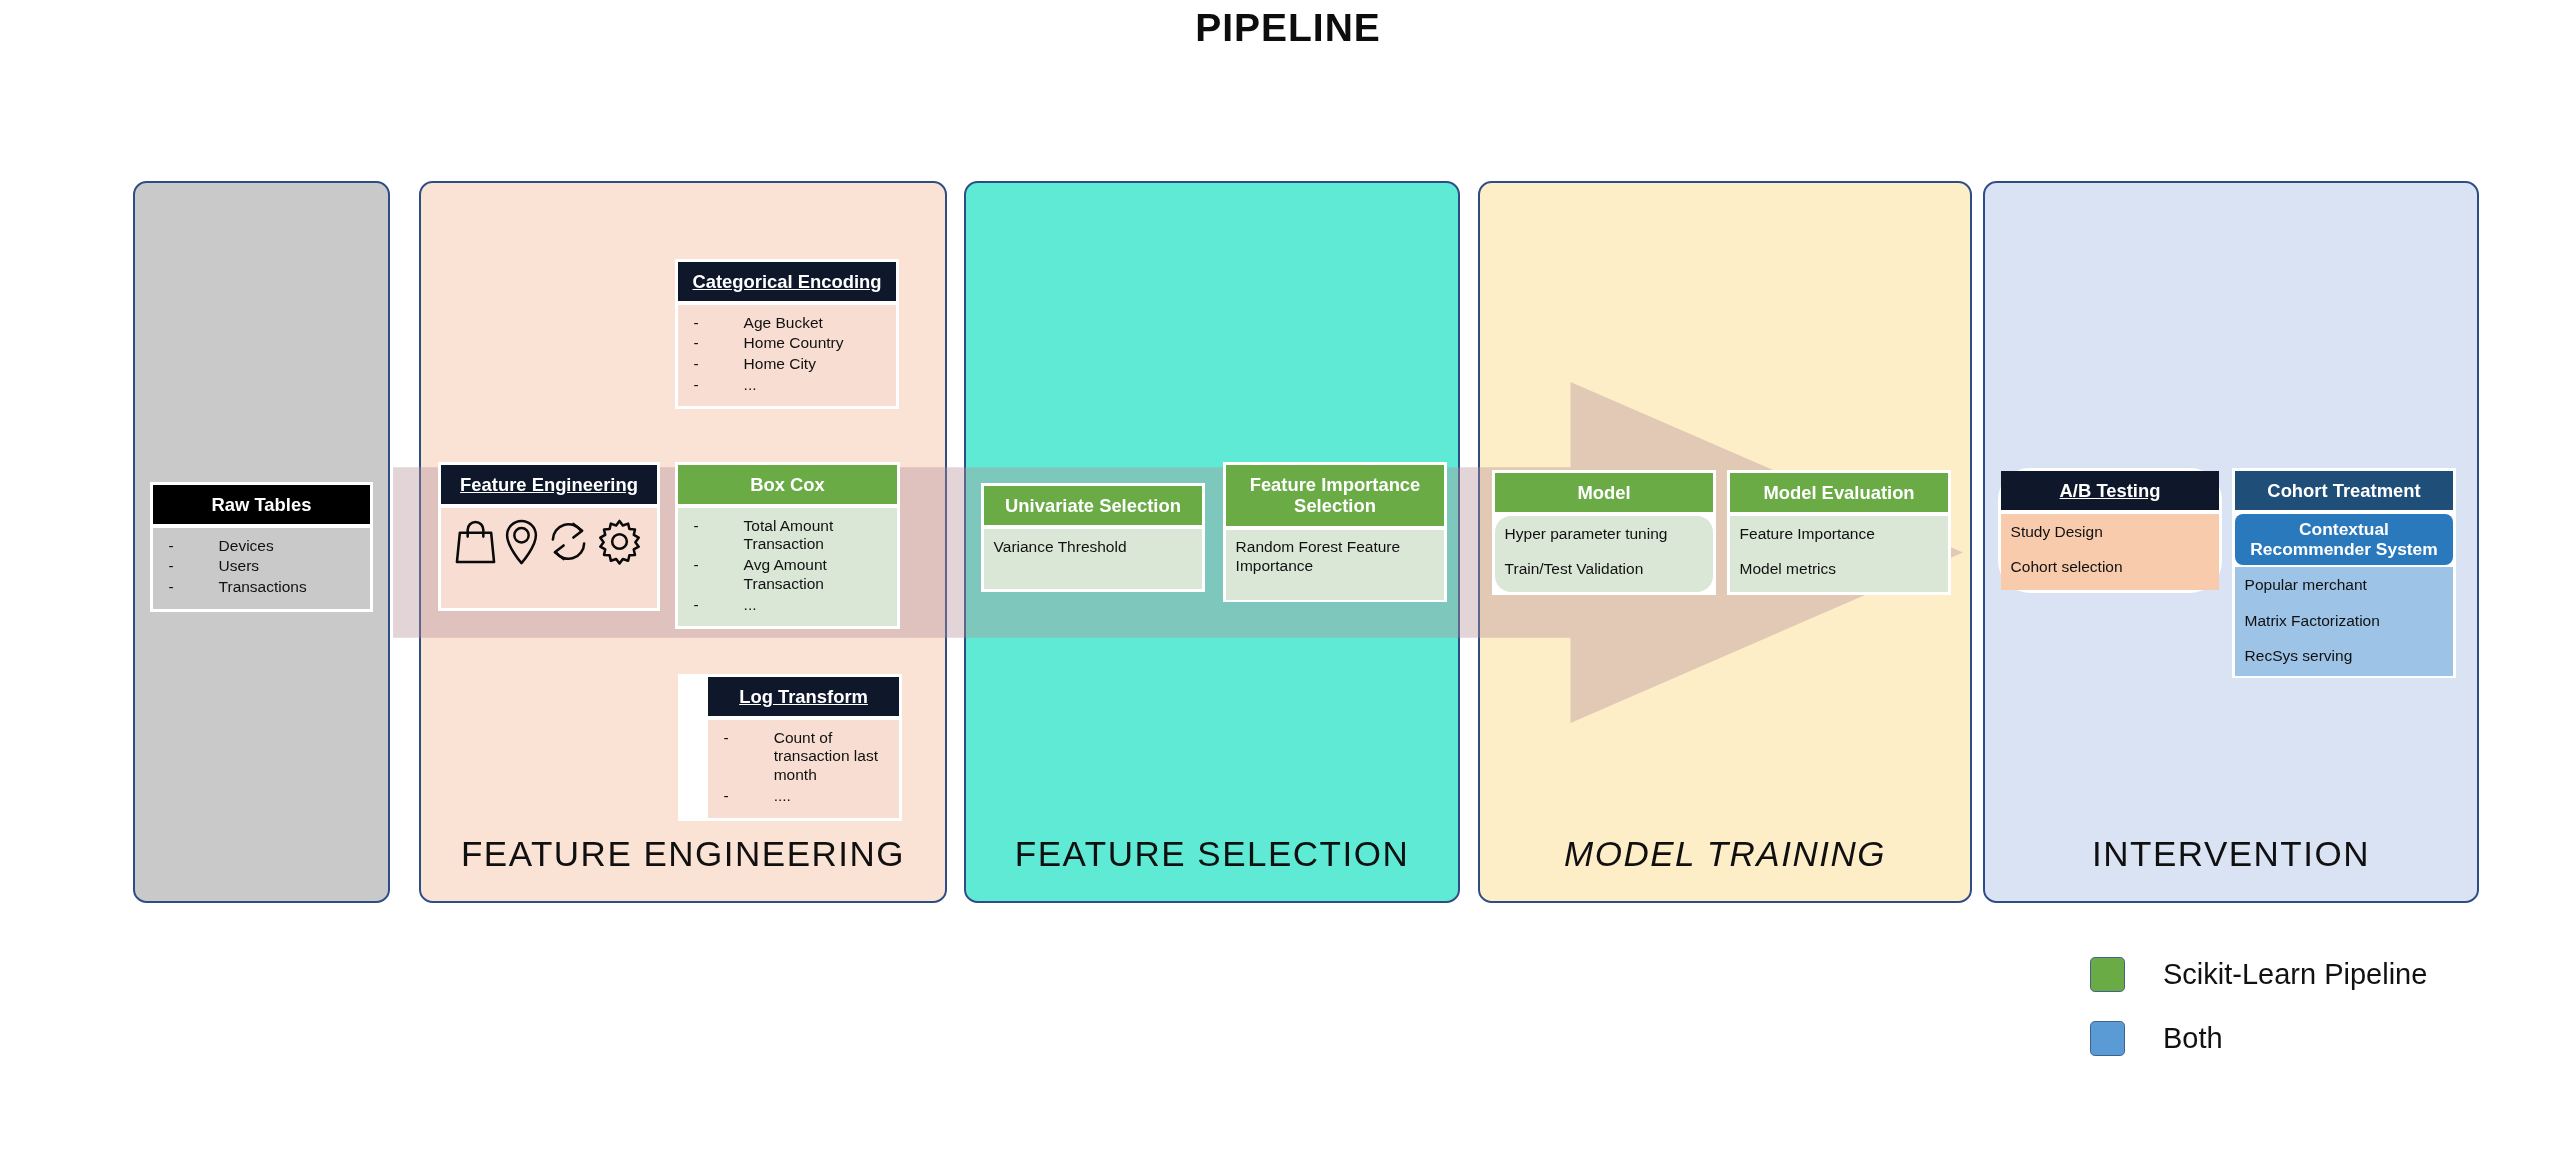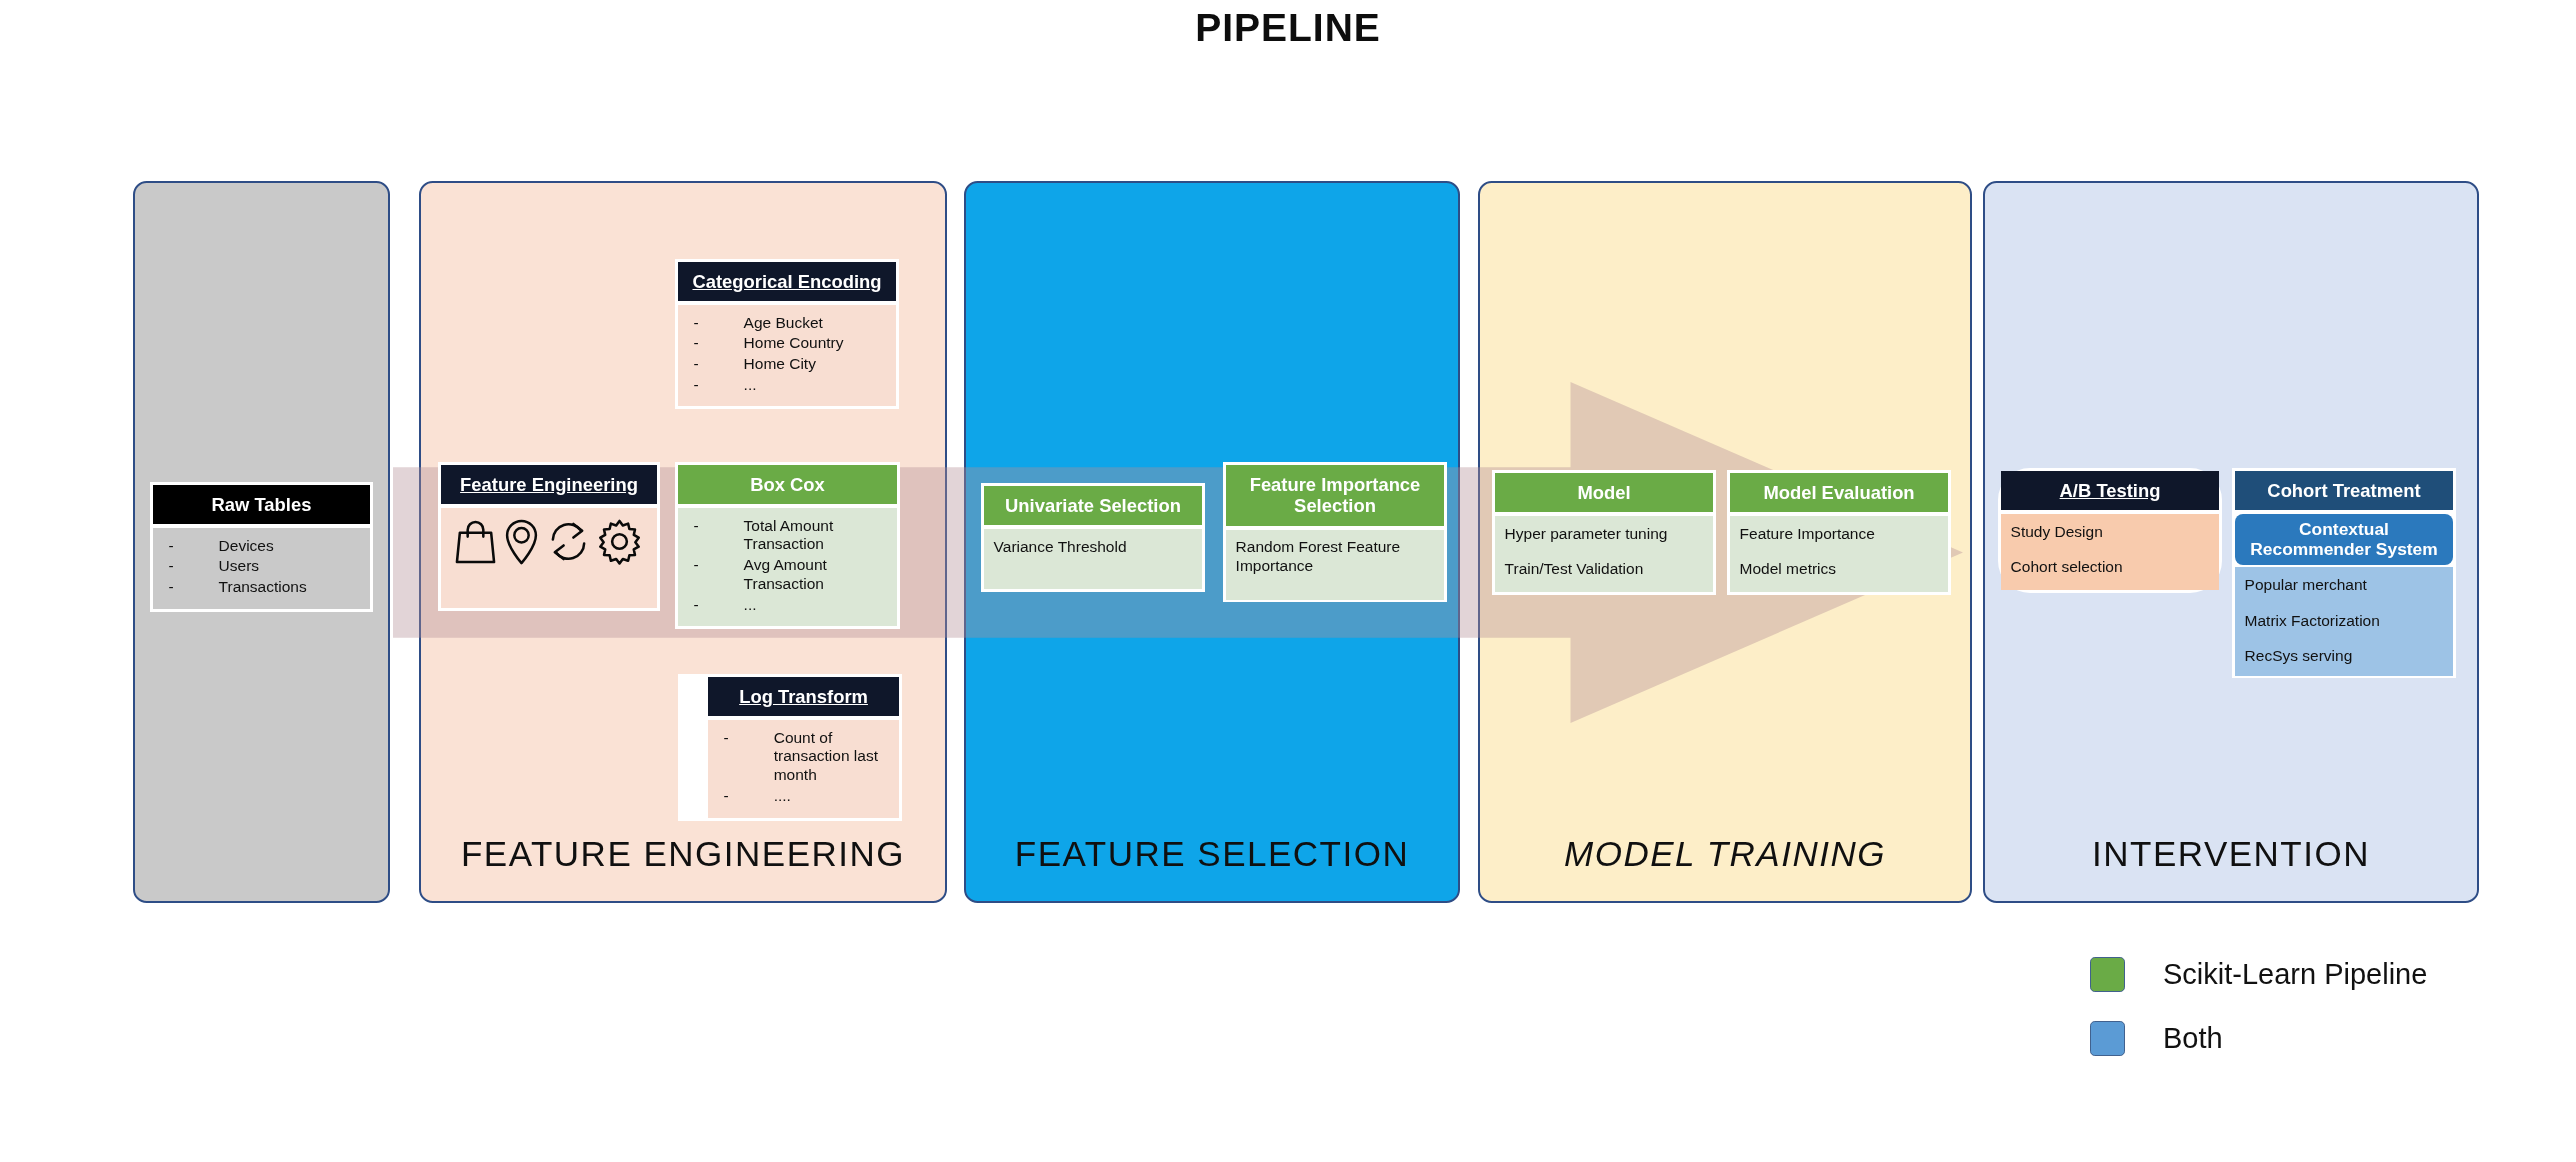--- a/index.html
+++ b/index.html
@@ -46,21 +46,21 @@
     text-align: center;
     font-size: 35px;
     font-weight: 400;
     letter-spacing: 1.5px;
     color: #101010;
     font-family: "Liberation Sans", sans-serif;
   }
 
   #stage-raw-data    { left: 133px;  width: 257px;  background: #c9c9c9; }
   #stage-feature-eng { left: 419px;  width: 528px;  background: #fae2d5; }
-  #stage-feature-sel { left: 964px;  width: 496px;  background: #0ea5e9; }
+  #stage-feature-sel { left: 964px;  width: 496px;  background: #5eead4; }
   #stage-model-train { left: 1478px; width: 494px;  background: #fdeec8; font-style: italic; }
   #stage-intervention{ left: 1983px; width: 496px;  background: #dae3f3; }
 
   
   #flow-arrow {
     position: absolute;
     left: 393px;
     top: 382px;
     width: 1570px;
     height: 341px;
@@ -343,21 +343,21 @@
   <div class="card-body body-green" style="min-height:70px;">
     <ul class="plain-list">
       <li>Random Forest Feature Importance</li>
     </ul>
   </div>
 </div>
 
 <div class="card" style="left:1492px; top:470px; width:224px;">
   <div class="card-header hdr-green">Model</div>
   <div class="card-gap"></div>
-  <div class="card-body body-green" style="min-height:76px;">
+  <div class="card-body body-green" style="min-height:76px;border-radius:16px;">
     <ul class="plain-list">
       <li>Hyper parameter tuning</li>
       <li>Train/Test Validation</li>
     </ul>
   </div>
 </div>
 
 <div class="card" style="left:1727px; top:470px; width:224px;">
   <div class="card-header hdr-green">Model Evaluation</div>
   <div class="card-gap"></div>

